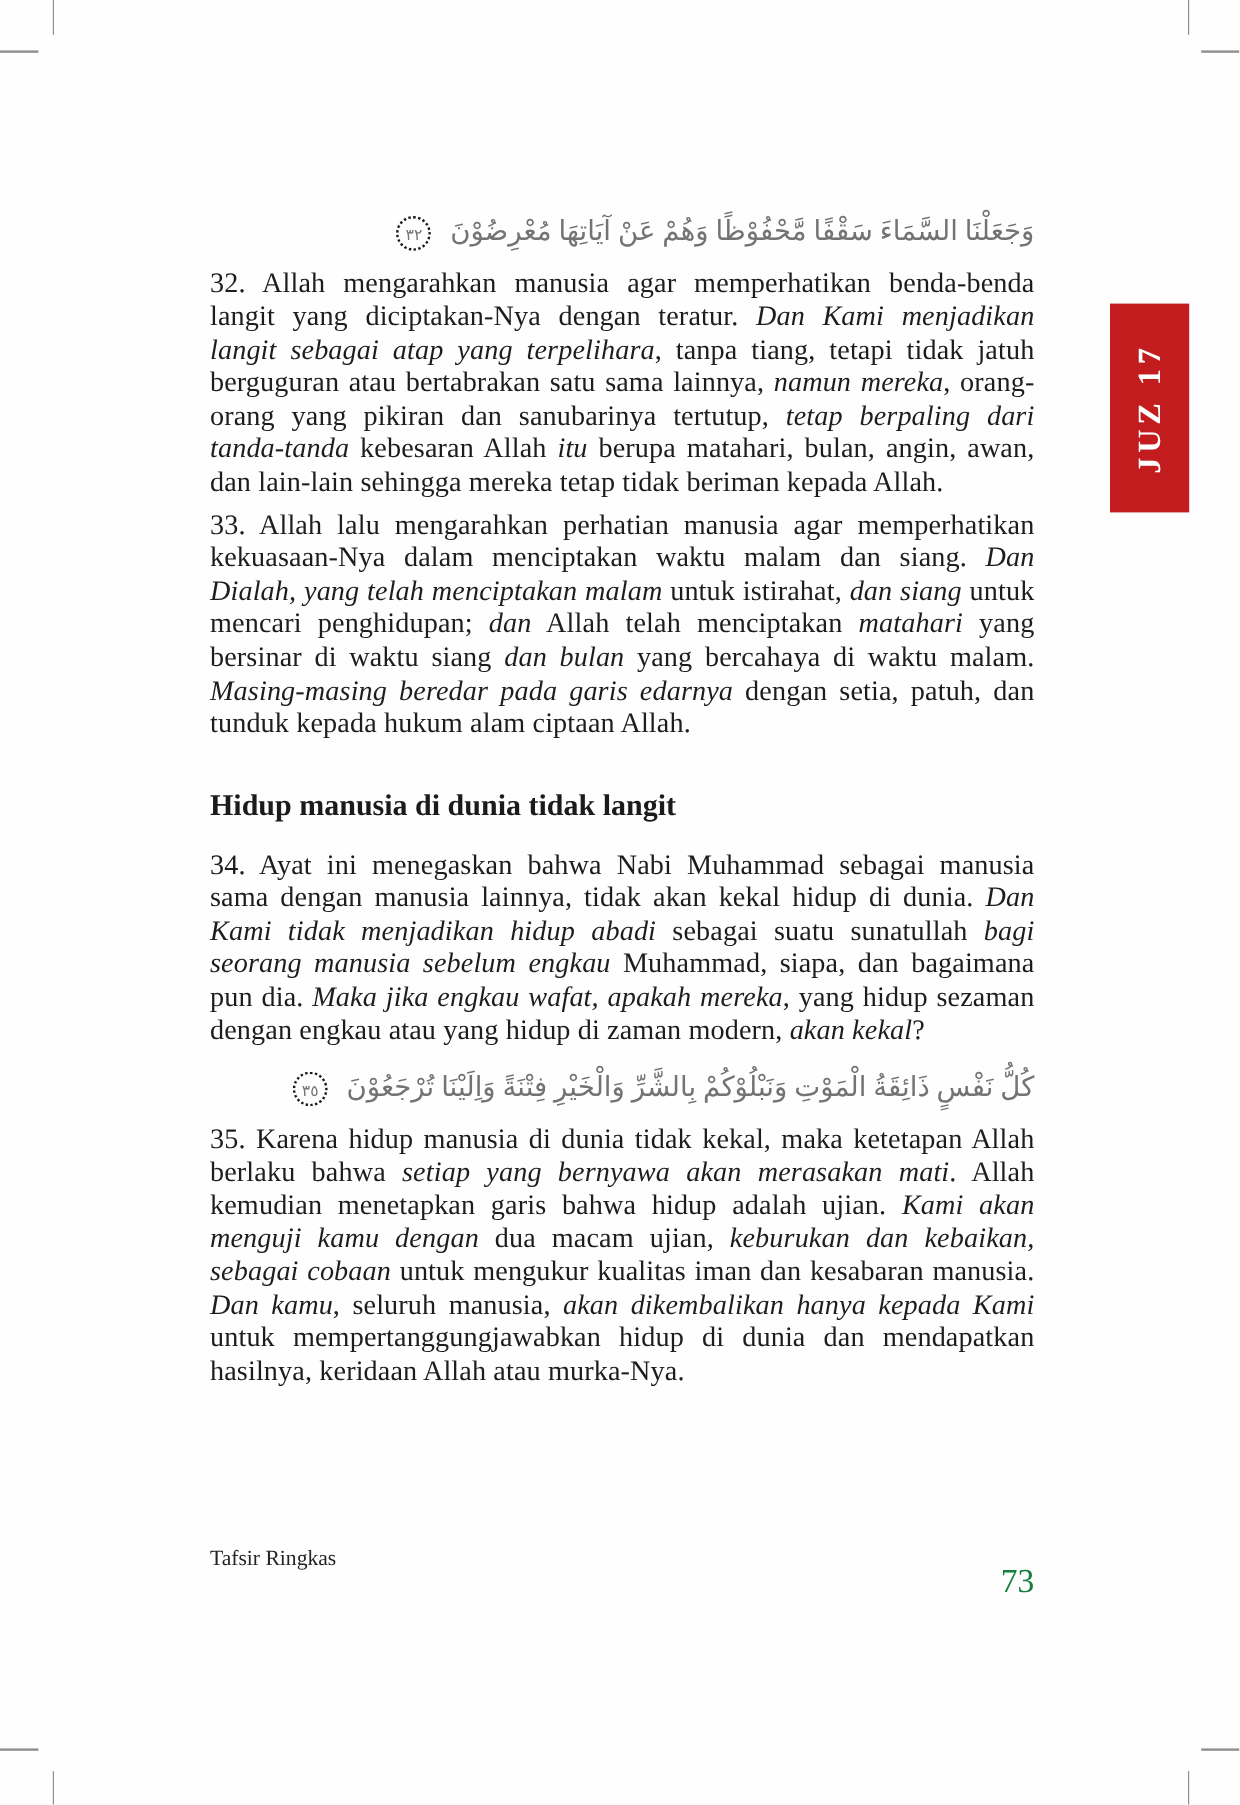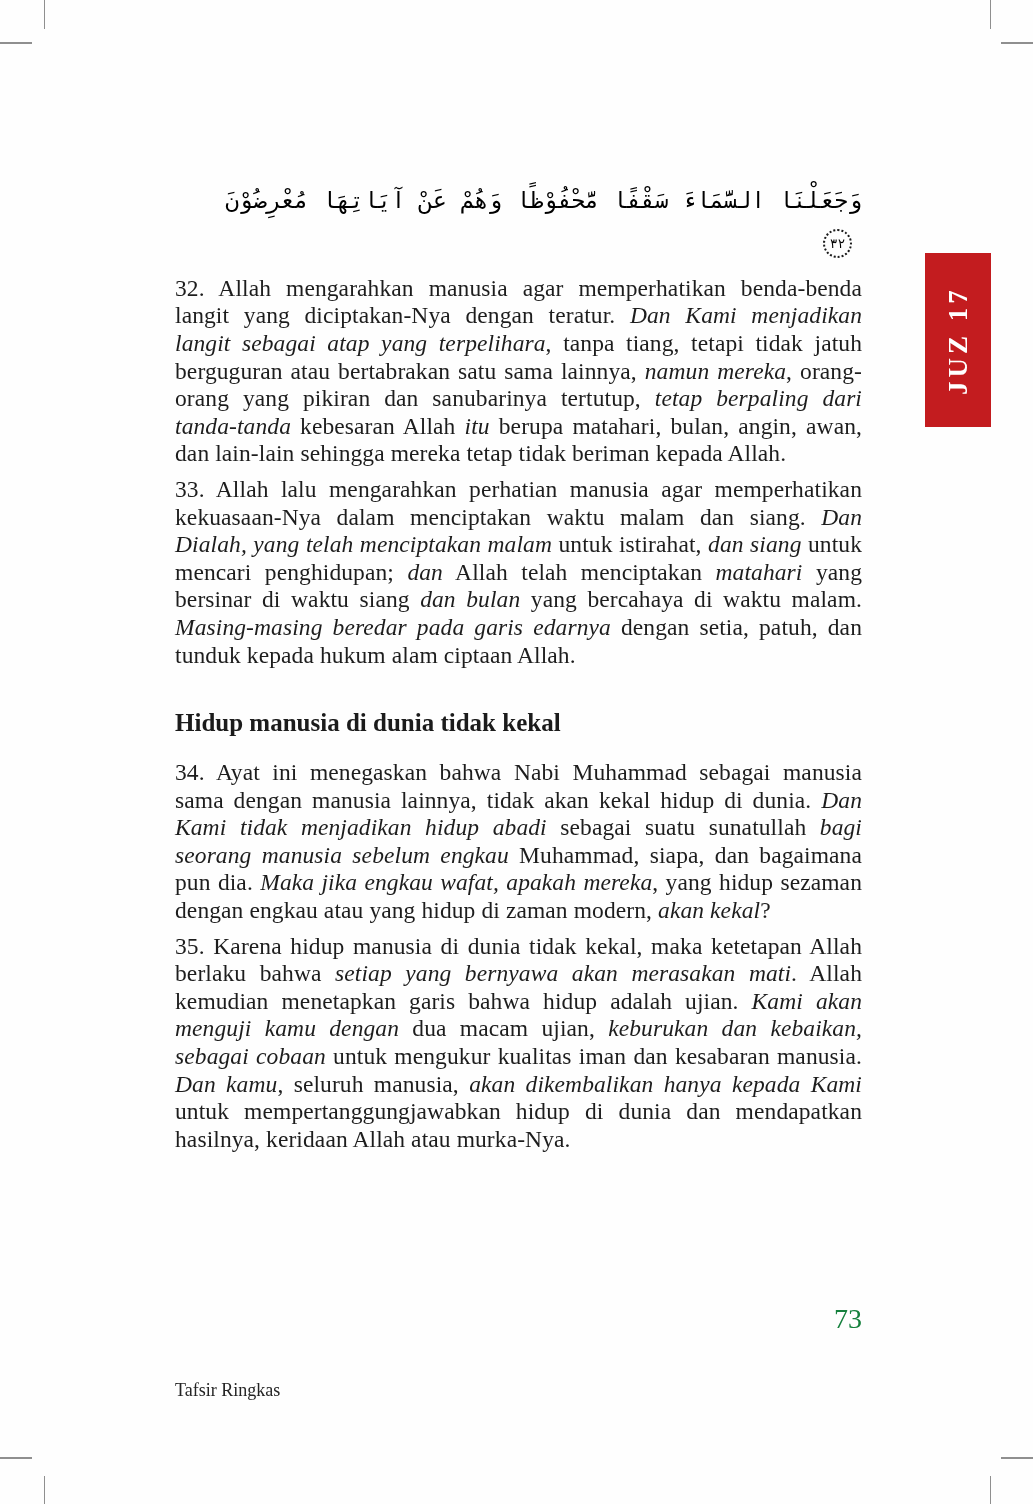--- a/index.html
+++ b/index.html
@@ -56,25 +56,25 @@
   
   .content {
     position: absolute;
     left: 175px;
     top: 172px;
     width: 687px;
   }
   .ayah {
     direction: rtl;
     text-align: right;
-    font-family: Liberation Mono, monospace;
+    font-family: Liberation Serif, serif;
     font-size: 23px;
     line-height: 1.8;
-    color: #000000;
-    margin: 10px 0 10px 0;
+    color: #737373;
+    margin: 0 0 10px 0;
   }
   .ayah-num {
     display: inline-block;
     width: 29px;
     height: 29px;
     border: 2px dotted #1a1a1a;
     border-radius: 50%;
     font-size: 13px;
     line-height: 27px;
     text-align: center;
@@ -95,21 +95,21 @@
     margin: 40px 0 22px 0;
     font-size: 25px;
     font-weight: bold;
     color: #1b1b1b;
   }
 
   
   .footer-left {
     position: absolute;
     left: 175px;
-    top: 1380px;
+    top: 1288px;
     font-size: 18px;
     color: #242424;
   }
   .footer-right {
     position: absolute;
     right: 171px;
     top: 1303px;
     font-size: 28px;
     color: #15803d;
     font-family: Liberation Serif, serif;
@@ -138,25 +138,29 @@
     <div class="ayah">
       <span>وَجَعَلْنَا السَّمَاءَ سَقْفًا مَّحْفُوْظًا وَهُمْ عَنْ آيَاتِهَا مُعْرِضُوْنَ</span>
       <span class="ayah-num">٣٢</span>
     </div>
 
     <p class="body"><span>32. Allah mengarahkan manusia agar memperhatikan benda-benda langit yang diciptakan-Nya dengan teratur. </span><i>Dan Kami menjadikan langit sebagai atap yang terpelihara</i><span>, tanpa tiang, tetapi tidak jatuh berguguran atau bertabrakan satu sama lainnya, </span><i>namun mereka</i><span>, orang-orang yang pikiran dan sanubarinya tertutup, </span><i>tetap berpaling dari tanda-tanda</i><span> kebesaran Allah </span><i>itu</i><span> berupa matahari, bulan, angin, awan, dan lain-lain sehingga mereka tetap tidak beriman kepada Allah.</span></p>
 
 
     <p class="body"><span>33. Allah lalu mengarahkan perhatian manusia agar memperhatikan kekuasaan-Nya dalam menciptakan waktu malam dan siang. </span><i>Dan Dialah, yang telah menciptakan malam</i><span> untuk istirahat, </span><i>dan siang</i><span> untuk mencari penghidupan; </span><i>dan</i><span> Allah telah menciptakan </span><i>matahari</i><span> yang bersinar di waktu siang </span><i>dan bulan</i><span> yang bercahaya di waktu malam. </span><i>Masing-masing beredar pada garis edarnya</i><span> dengan setia, patuh, dan tunduk kepada hukum alam ciptaan Allah.</span></p>
 
-    <h2 class="section-heading">Hidup manusia di dunia tidak kekal</h2>
+    <h2 class="section-heading">Hidup manusia di dunia tidak langit</h2>
 
 
     <p class="body"><span>34. Ayat ini menegaskan bahwa Nabi Muhammad sebagai manusia sama dengan manusia lainnya, tidak akan kekal hidup di dunia. </span><i>Dan Kami tidak menjadikan hidup abadi</i><span> sebagai suatu sunatullah </span><i>bagi seorang manusia sebelum engkau</i><span> Muhammad, siapa, dan bagaimana pun dia. </span><i>Maka jika engkau wafat, apakah mereka</i><span>, yang hidup sezaman dengan engkau atau yang hidup di zaman modern, </span><i>akan kekal</i><span>?</span></p>
 
+    <div class="ayah v-gap">
+      <span>كُلُّ نَفْسٍ ذَائِقَةُ الْمَوْتِ وَنَبْلُوْكُمْ بِالشَّرِّ وَالْخَيْرِ فِتْنَةً وَاِلَيْنَا تُرْجَعُوْنَ</span>
+      <span class="ayah-num">٣٥</span>
+    </div>
 
     <p class="body"><span>35. Karena hidup manusia di dunia tidak kekal, maka ketetapan Allah berlaku bahwa </span><i>setiap yang bernyawa akan merasakan mati</i><span>. Allah kemudian menetapkan garis bahwa hidup adalah ujian. </span><i>Kami akan menguji kamu dengan</i><span> dua macam ujian, </span><i>keburukan dan kebaikan, sebagai cobaan</i><span> untuk mengukur kualitas iman dan kesabaran manusia. </span><i>Dan kamu</i><span>, seluruh manusia, </span><i>akan dikembalikan hanya kepada Kami</i><span> untuk mempertanggungjawabkan hidup di dunia dan mendapatkan hasilnya, keridaan Allah atau murka-Nya.</span></p>
 
   </div>
 
   <div class="footer-left">Tafsir Ringkas</div>
   <div class="footer-right">73</div>
 
 </div>
 

